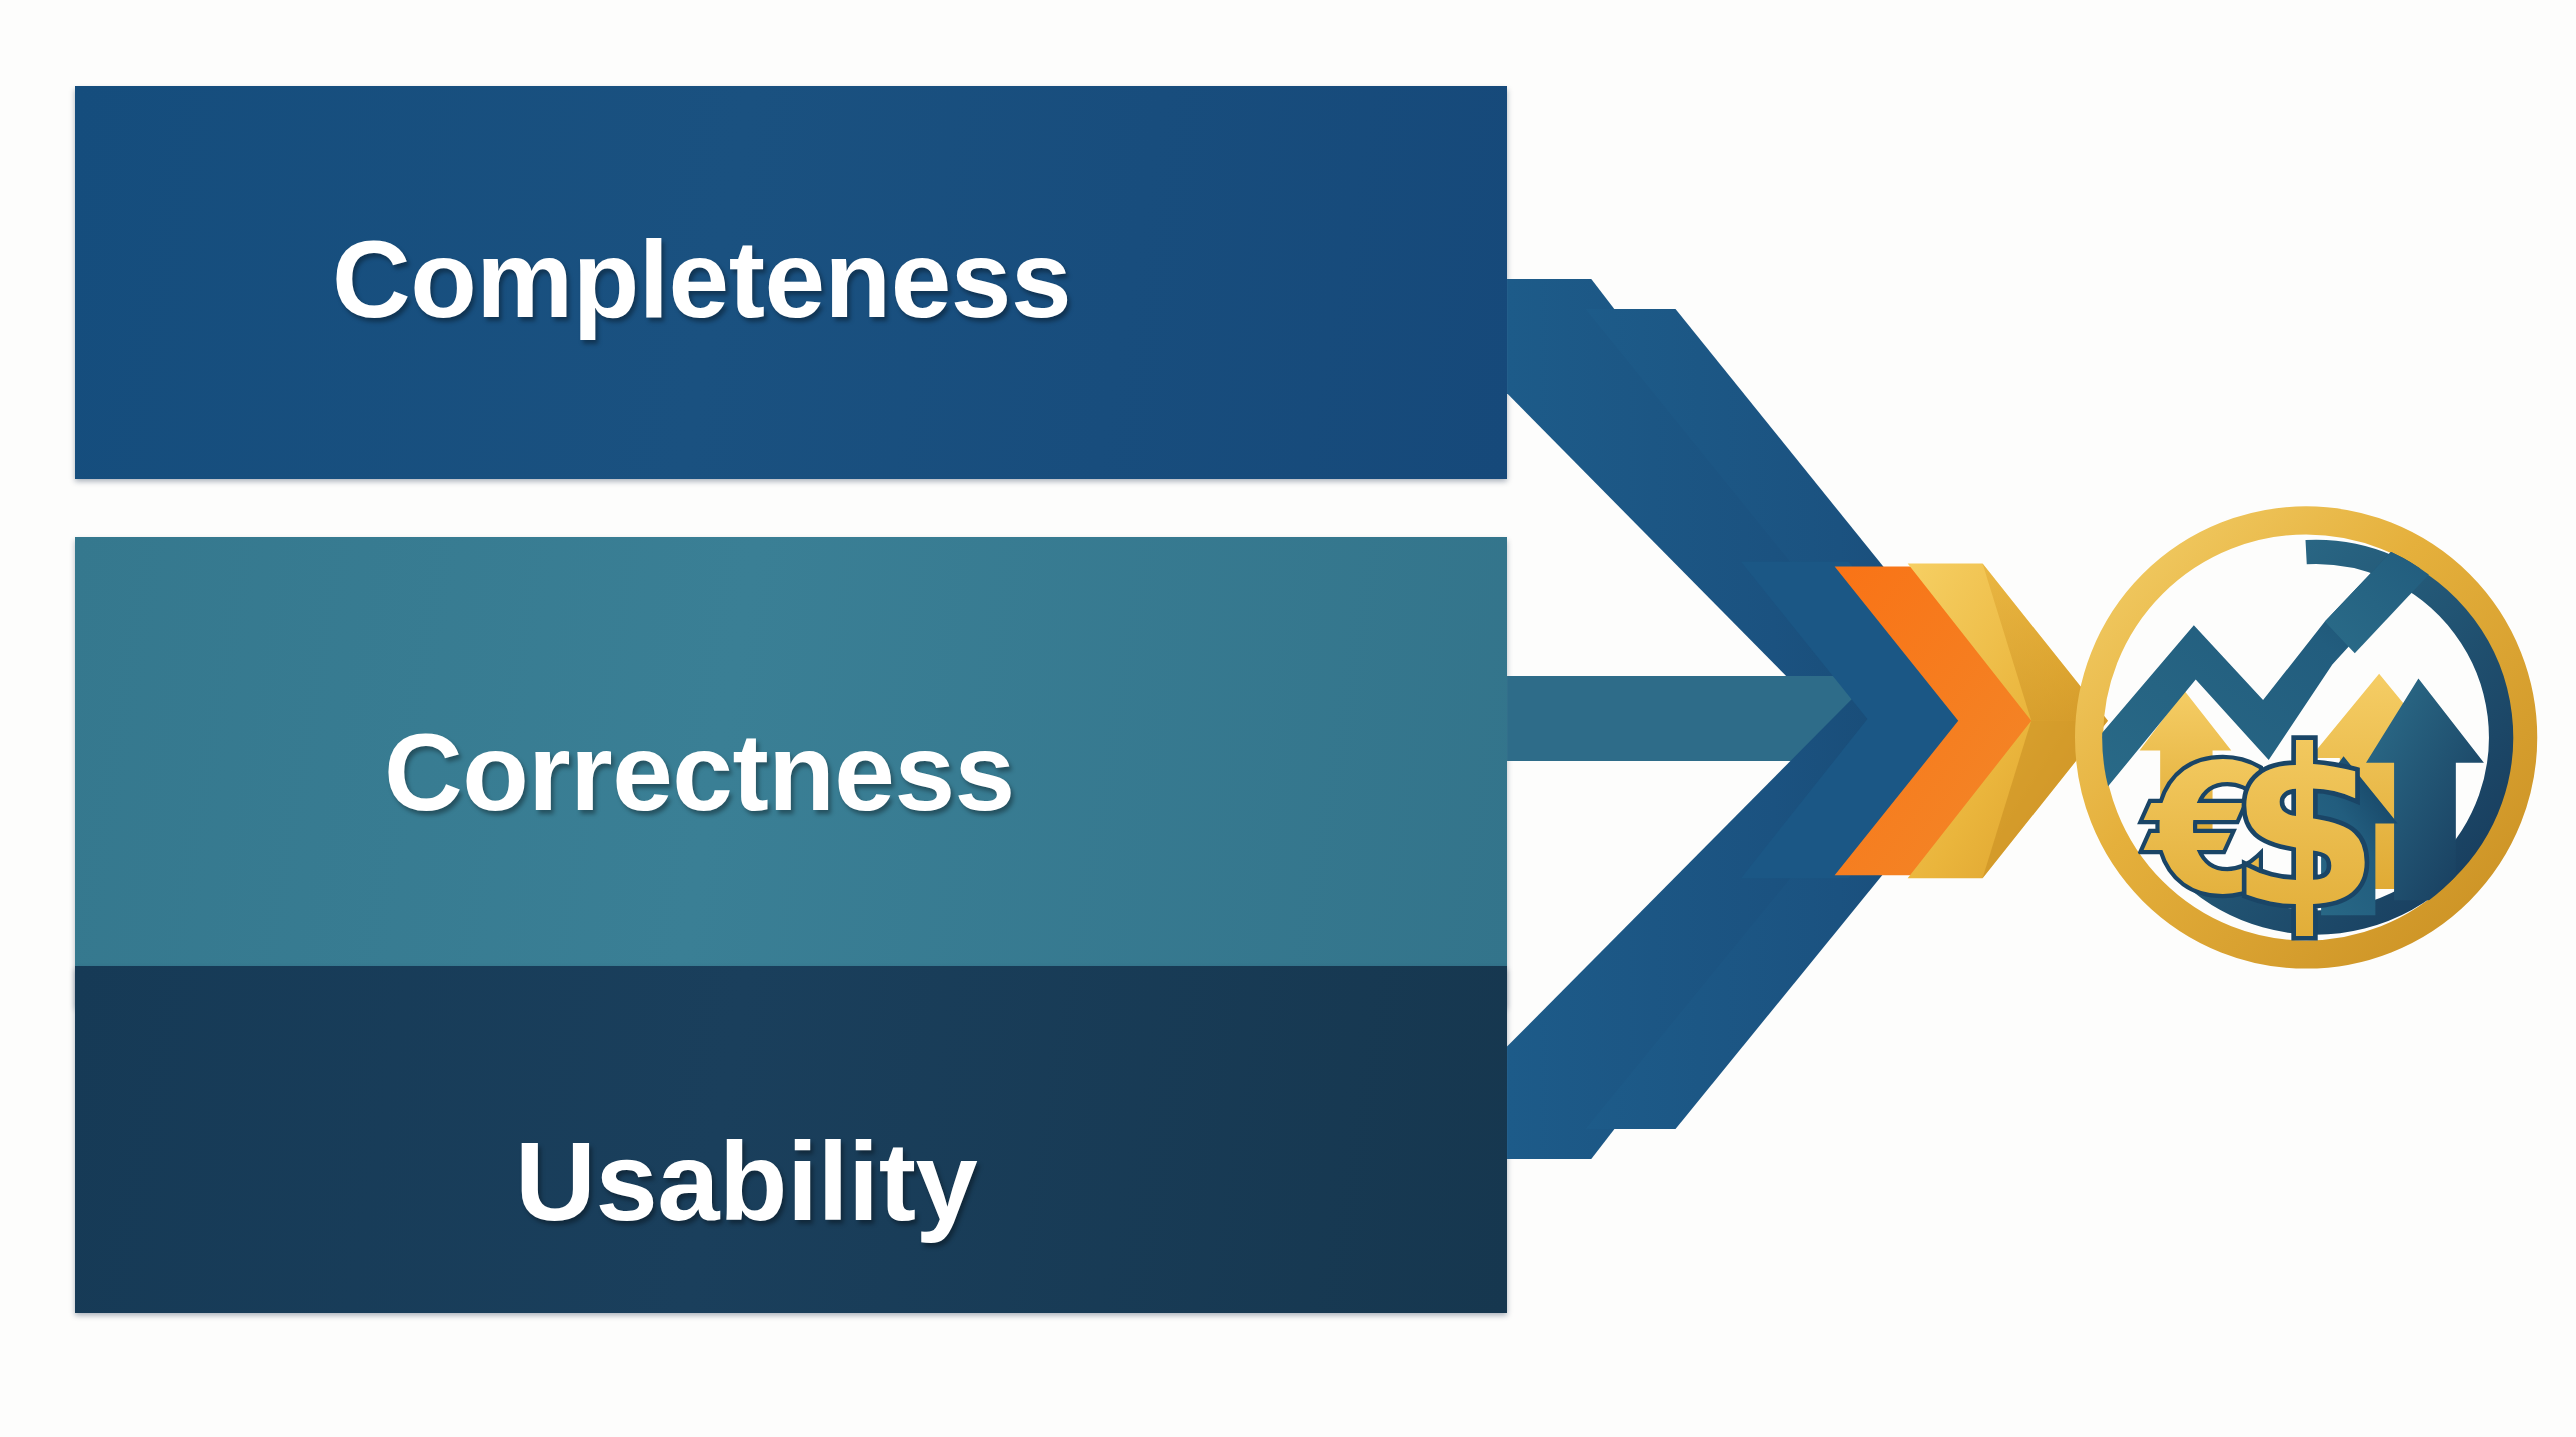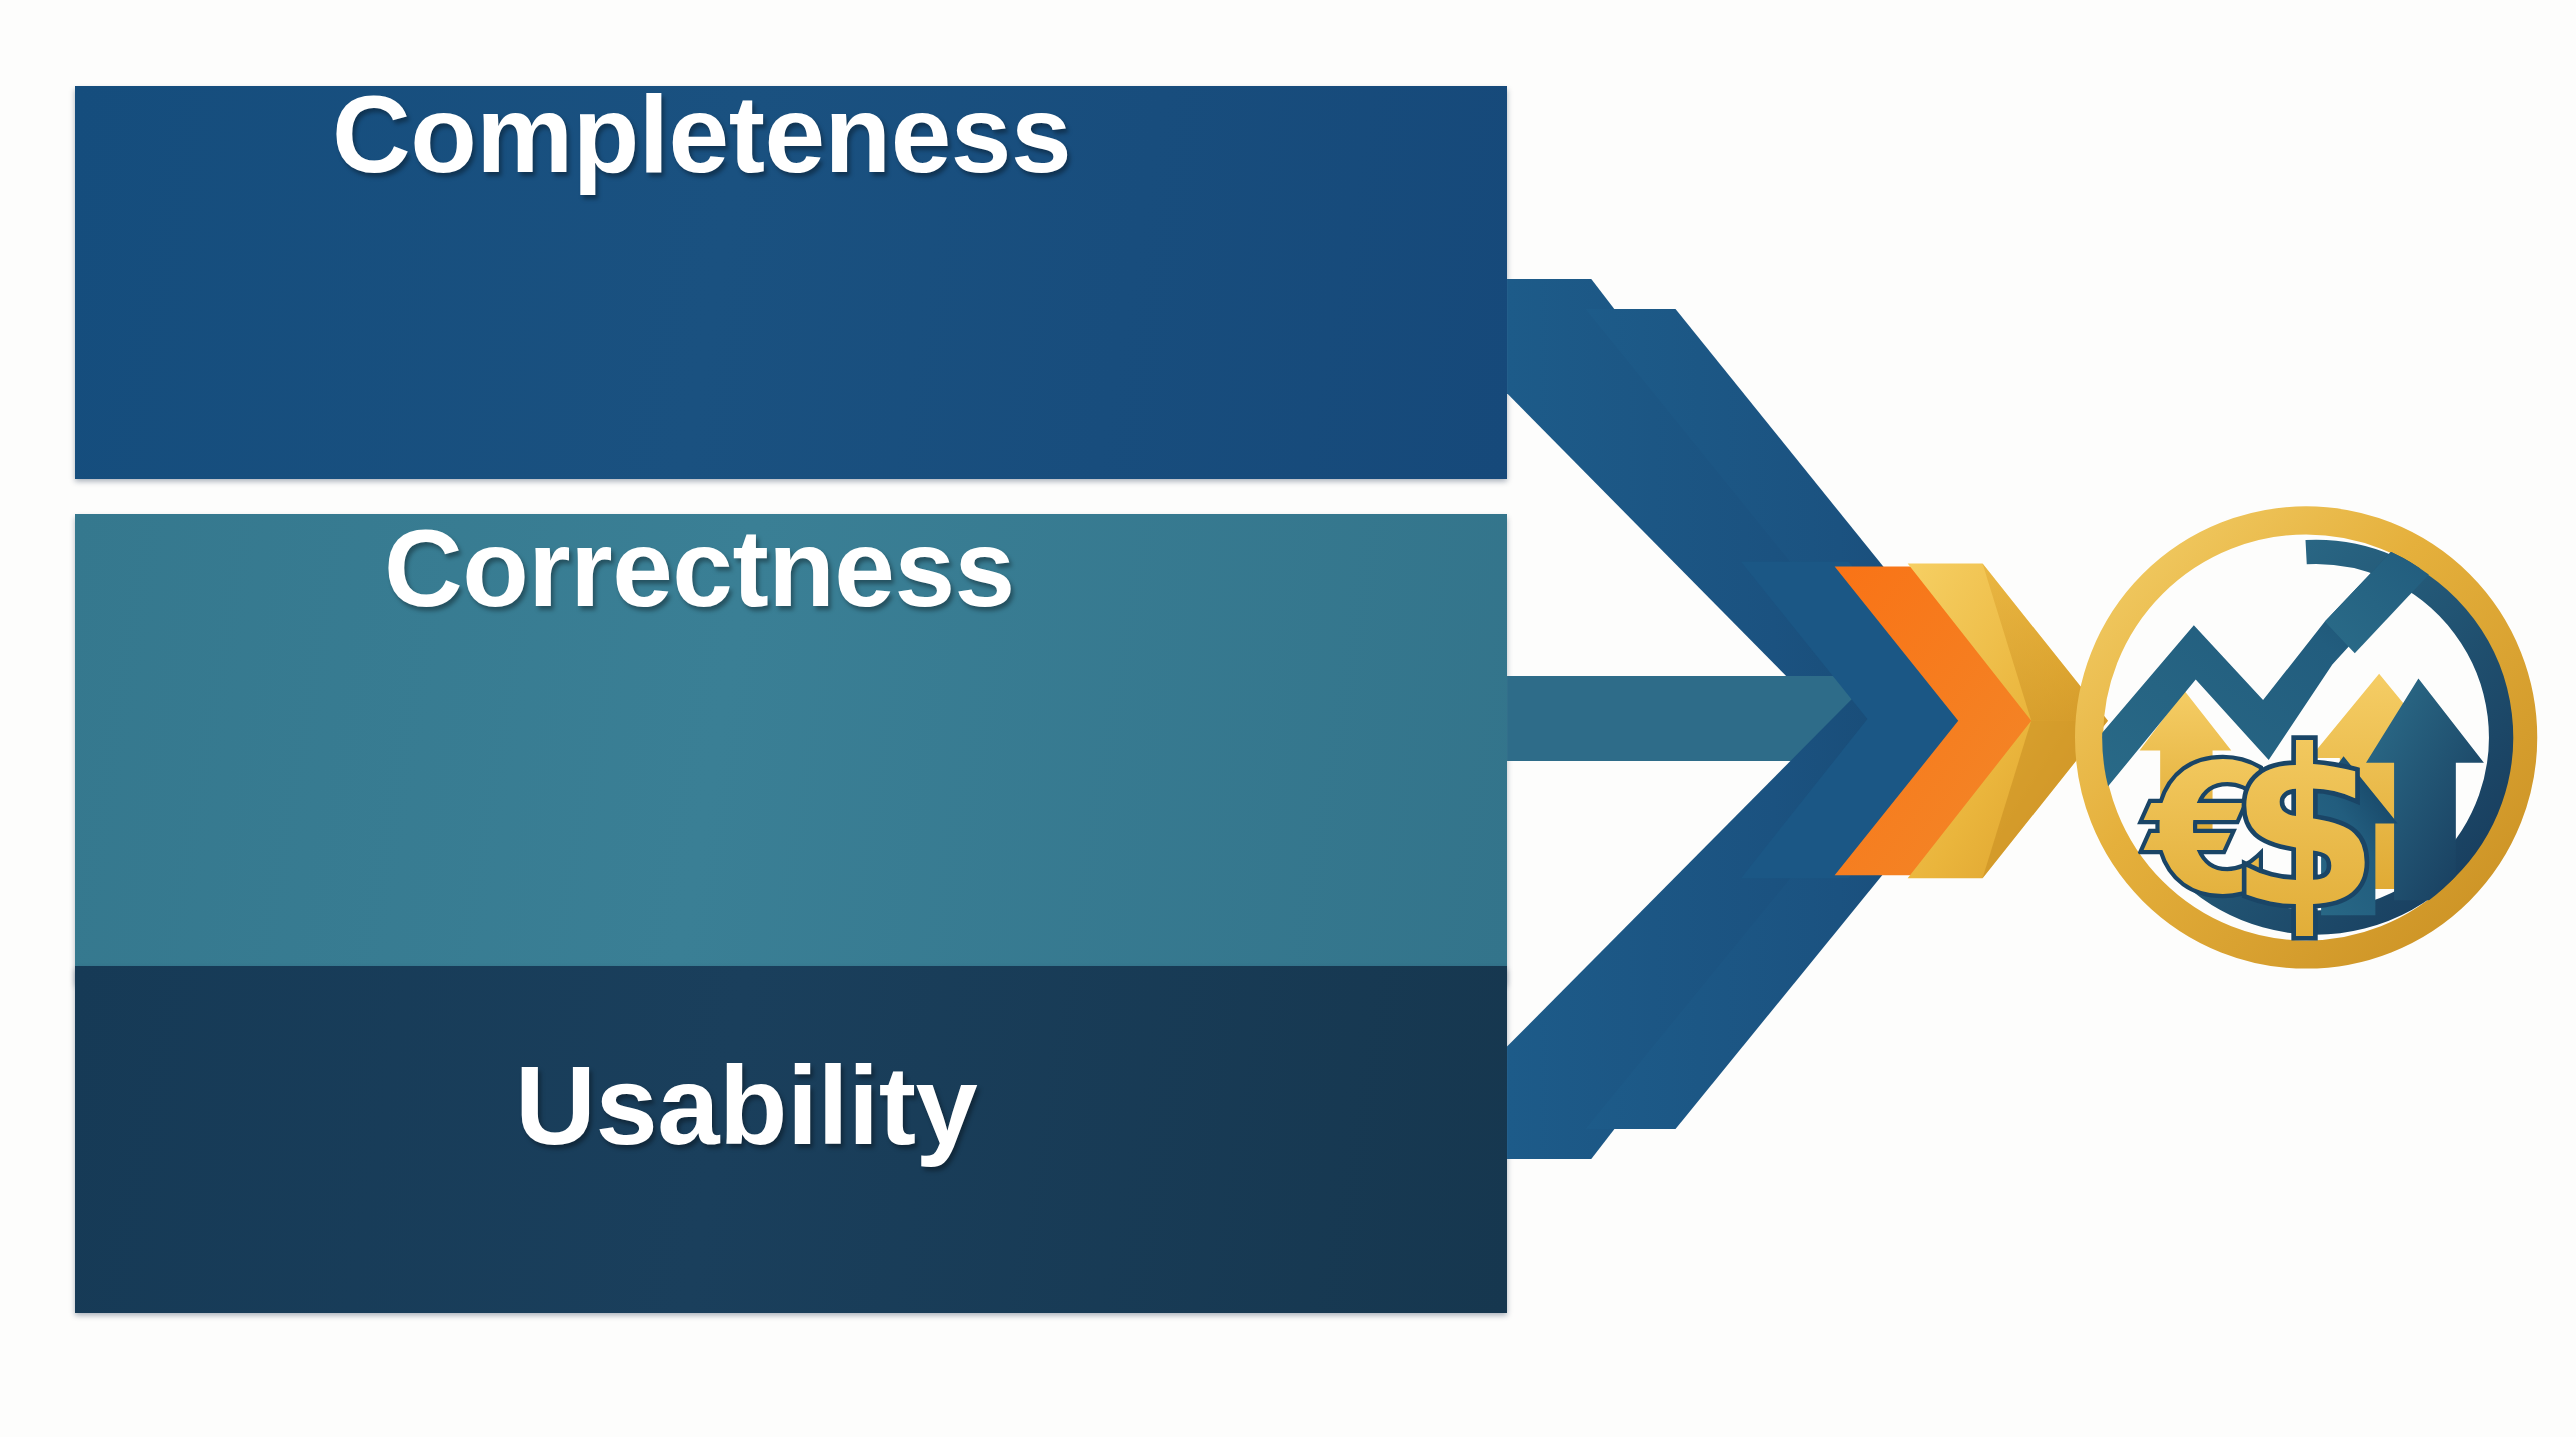--- a/index.html
+++ b/index.html
@@ -15,21 +15,21 @@
     width: 2576px;
     height: 1438px;
     background: #fdfdfc;
     overflow: hidden;
   }
 
   
   .bar {
     position: absolute;
     display: flex;
-    align-items: flex-start;
+    align-items: center;
     box-sizing: border-box;
   }
   .bar-label {
     color: #ffffff;
     font-weight: bold;
     letter-spacing: -0.5px;
     text-shadow: 2.8px 3.7px 4.7px rgba(0,0,0,0.35);
     white-space: nowrap;
     line-height: 1;
   }
@@ -40,21 +40,21 @@
     background: linear-gradient(100deg, #154d7d 0%, #1a5180 45%, #16497a 100%);
     box-shadow: 0 2.8px 5.6px rgba(10,30,60,0.35);
   }
   #bar-completeness .bar-label {
     font-size: 109px;
     margin-left: 257px;
     margin-top: -5.6px;
   }
 
   #bar-correctness {
-    left: 75px; top: 514px;
+    left: 75px; top: 537px;
     width: 1432px; height: 470px;
     background: linear-gradient(100deg, #35788e 0%, #3a7f95 45%, #33748b 100%);
     box-shadow: 0 2.8px 5.6px rgba(10,30,60,0.30);
   }
   #bar-correctness .bar-label {
     font-size: 109px;
     margin-left: 309px;
     margin-top: 0px;
   }
 

